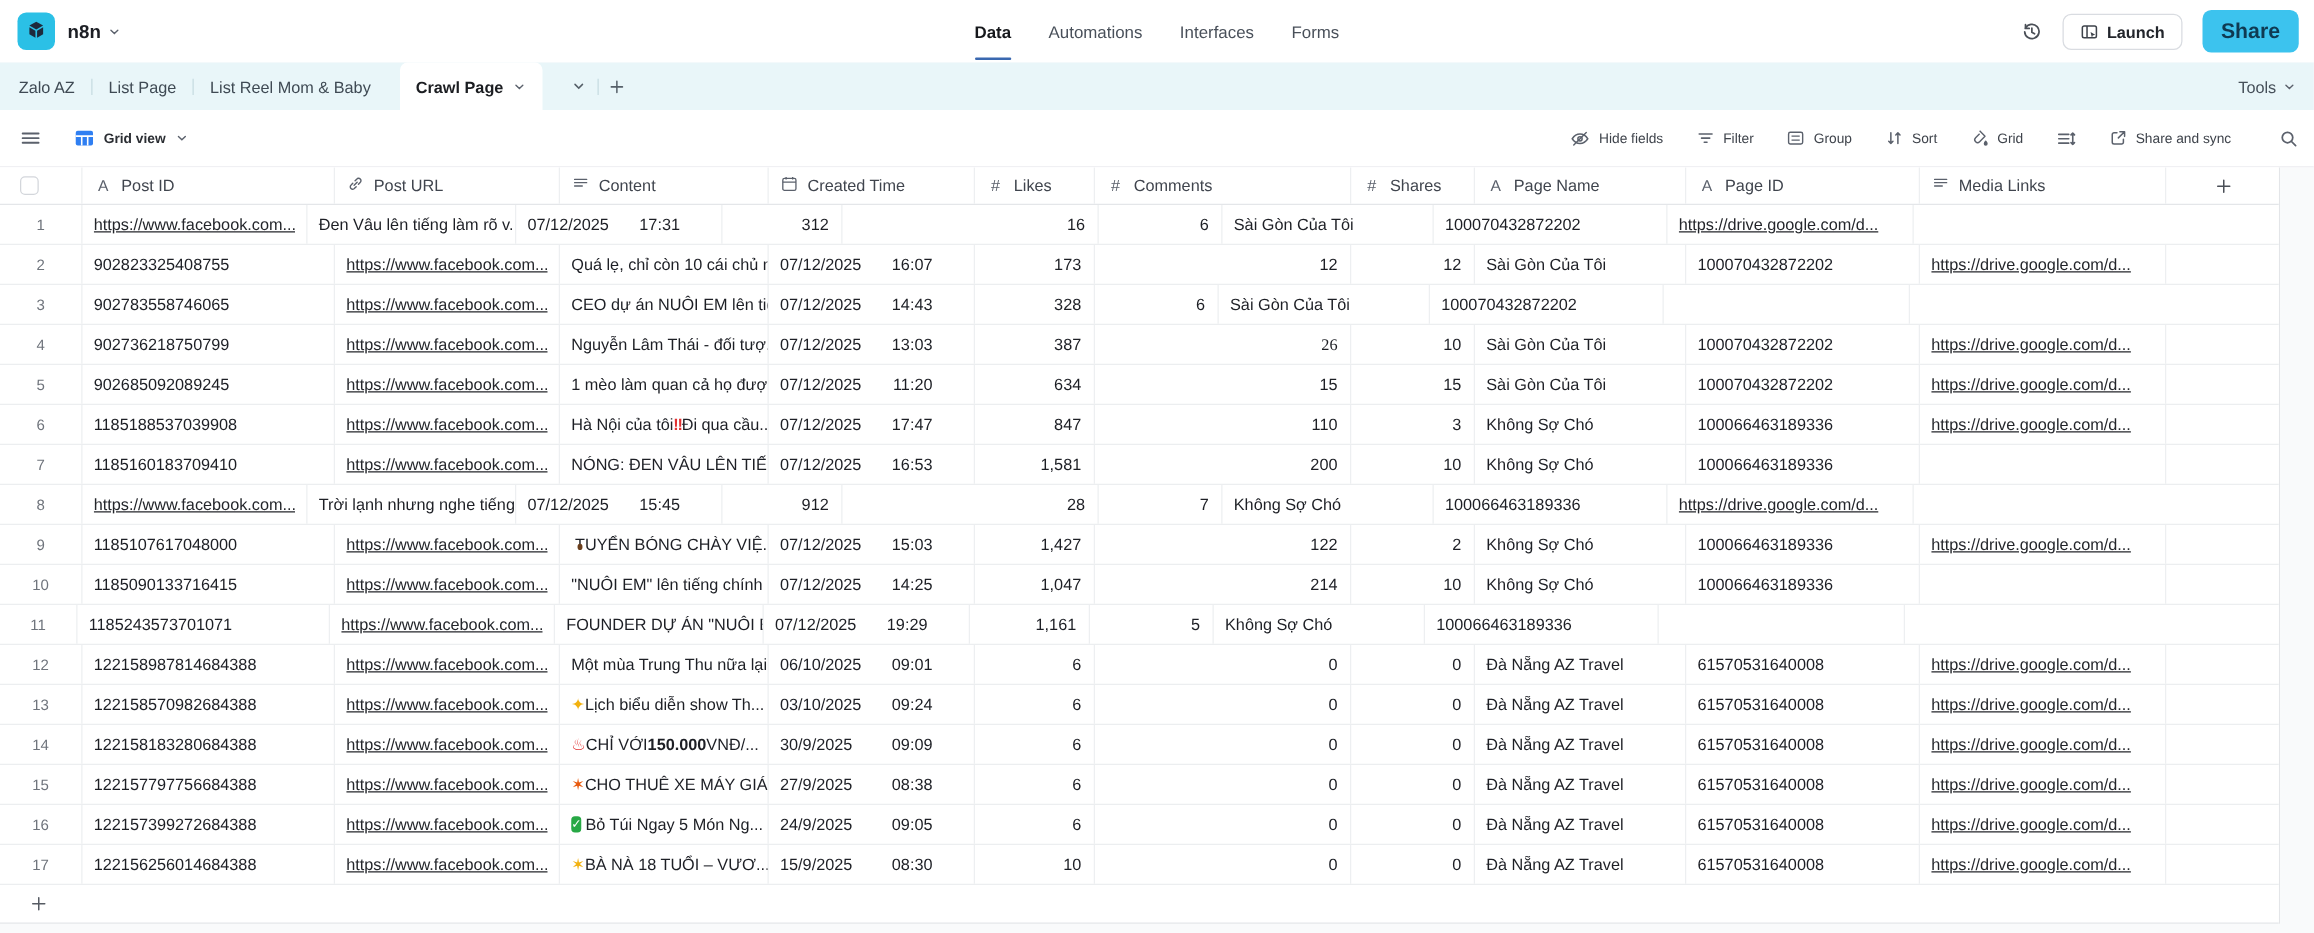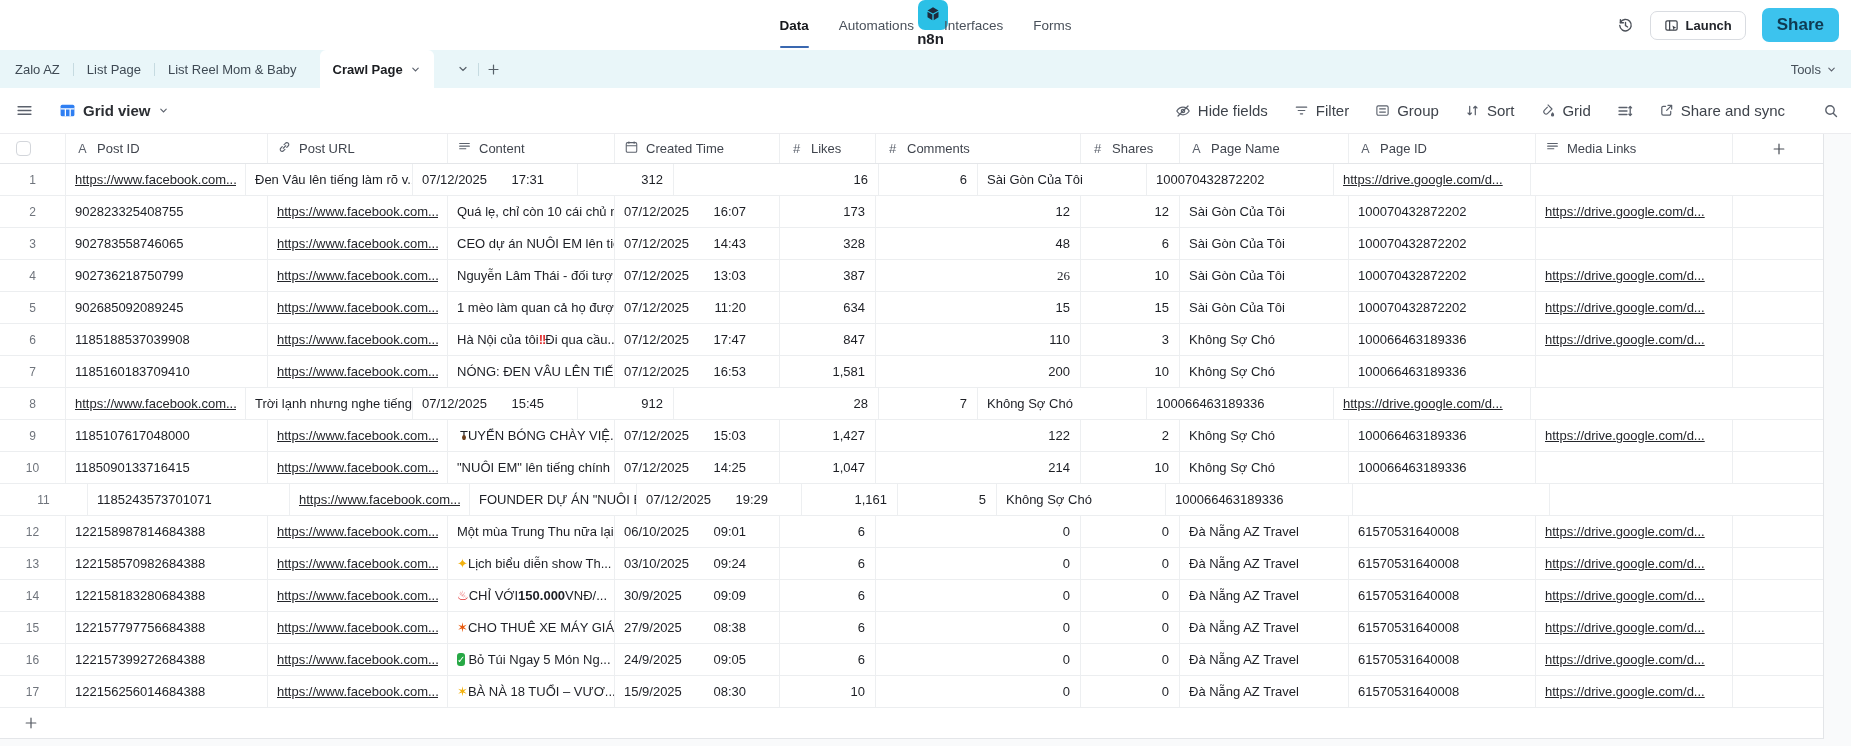--- a/index.html
+++ b/index.html
@@ -1,20 +1,20 @@
 <!DOCTYPE html>
 <html><head>
 <meta charset="utf-8">
 <style>
   * { box-sizing: border-box; margin: 0; padding: 0; }
   html,body { width:1851px; height:746px; overflow:hidden; background:#f9fafb;
     font-family:"Liberation Sans","DejaVu Sans",sans-serif; color:#1d1f25; }
 
   
-  .topbar { position:absolute; left:0; top:0; width:1851px; height:50px; background:#fff; display:flex; align-items:center;flex-direction:column; }
+  .topbar { position:absolute; left:0; top:0; width:1851px; height:50px; background:#fff; display:flex; align-items:center; }
   .logo { width:30px; height:30px; border-radius:7px; background:#2bc0e6; margin-left:14px; display:flex; align-items:center; justify-content:center; flex:0 0 auto; }
   .base-name { font-size:15px; font-weight:700; margin-left:10px; }
   .chev { display:inline-flex; margin-left:5px; }
   .topnav { position:absolute; left:0; right:0; top:0; height:50px; display:flex; justify-content:center; align-items:center; gap:30px; pointer-events:none; }
   .topnav .nav-item { pointer-events:auto; font-size:13.5px; color:#49505a; height:50px; display:flex; align-items:center; position:relative; cursor:pointer; }
   .topnav .nav-item.active { color:#16181c; font-weight:700; }
   .topnav .nav-item.active::after { content:""; position:absolute; left:0; right:0; bottom:2px; height:2.5px; background:#3a68b0; border-radius:2px; }
   .top-right { position:absolute; right:12px; top:0; height:50px; display:flex; align-items:center; gap:16px; }
   .btn-launch { display:flex; align-items:center; gap:7px; background:#fff; border:1px solid #d9dce1; border-radius:7px; padding:6px 13px; font-size:13px; font-weight:600; color:#22252b; cursor:pointer; }
   .btn-share { background:#3cc3ee; border:none; border-radius:7px; padding:7px 15px; font-size:17px; font-weight:700; color:#0f3a52; cursor:pointer; }
@@ -23,21 +23,21 @@
   .tabstrip { position:absolute; left:0; top:50px; width:1851px; height:38px; background:#e9f6f9; display:flex; align-items:center; }
   .ttab { font-size:13px; color:#3f4a54; padding:0 13px; height:38px; display:flex; align-items:center; cursor:pointer; white-space:nowrap; }
   .tsep { width:1px; height:13px; background:#c6dbe1; }
   .ttab.active { background:#fff; border-radius:6px 6px 0 0; font-weight:700; color:#1b1d21; gap:7px; padding:0 13px; }
   .tab-ctrl { width:30px; height:38px; display:flex; align-items:center; justify-content:center; cursor:pointer; color:#566069; }
   .tools { position:absolute; right:14px; top:0; height:38px; display:flex; align-items:center; gap:5px; font-size:13px; color:#46505a; cursor:pointer; }
 
   
   .toolbar { position:absolute; left:0; top:88px; width:1851px; height:46px; background:#fff; border-bottom:1px solid #ececef; display:flex; align-items:center; }
   .tb-left { display:flex; align-items:center; gap:20px; margin-left:16px; }
-  .tb-item { display:flex; align-items:center; gap:7px; font-size:15px; color:#3e434b; cursor:pointer; white-space:nowrap; }
+  .tb-item { display:flex; align-items:center; gap:7px; font-size:11px; color:#3e434b; cursor:pointer; white-space:nowrap; }
   .tb-right { position:absolute; right:66px; display:flex; align-items:center; gap:26px; }
   .tb-search { position:absolute; right:12px; cursor:pointer; display:flex; }
   .gv-label { font-weight:600; color:#2b2e33; }
 
   
   .gridwrap { position:absolute; left:0; top:134px; width:1851px; height:612px; background:#f9fafb; }
   .table { position:absolute; left:0; top:0; width:1824px; background:#fff; border-right:1px solid #e3e5e8; }
   .trow { display:flex; height:32px; border-bottom:1px solid #eceef0; background:#fff; }
   .trow.thead { height:30px; border-bottom:1px solid #e4e6e9; }
   .cell { border-right:1px solid #edeff1; padding:0 9px; display:flex; align-items:center; font-size:13px; color:#1d1f25; white-space:nowrap; overflow:hidden; flex:0 0 auto; }
@@ -347,21 +347,20 @@
         <div class="cell" style="width: 202px;">902783558746065</div>
         <div class="cell" style="width: 180px;">
           <a class="cl">https://www.facebook.com...</a>
         </div>
         <div class="cell" style="width: 167px;">CEO dự án NUÔI EM lên tiế...</div>
         <div class="cell timecell" style="width: 165px;">
           <span>07/12/2025</span>
           <span class="t">14:43</span>
         </div>
         <div class="cell num" style="width: 96px;">328</div>
-        <div class="cell num" style="width: 205px;">48</div>
         <div class="cell num" style="width: 99px;">6</div>
         <div class="cell" style="width: 169px;">Sài Gòn Của Tôi</div>
         <div class="cell" style="width: 187px;">100070432872202</div>
         <div class="cell" style="width: 197px;"></div>
         <div class="cell pluscol" style="width: 91px;"></div>
       </div>
       <div class="trow">
         <div class="cell rownum" style="width: 66px;">4</div>
         <div class="cell" style="width: 202px;">902736218750799</div>
         <div class="cell" style="width: 180px;">
@@ -497,21 +496,21 @@
         </div>
         <div class="cell num" style="width: 96px;">1,047</div>
         <div class="cell num" style="width: 205px;">214</div>
         <div class="cell num" style="width: 99px;">10</div>
         <div class="cell" style="width: 169px;">Không Sợ Chó</div>
         <div class="cell" style="width: 187px;">100066463189336</div>
         <div class="cell" style="width: 197px;"></div>
         <div class="cell pluscol" style="width: 91px;"></div>
       </div>
       <div class="trow">
-        <div class="cell rownum" style="width: 88px;">11</div>
+        <div class="cell rownum" style="width: 62px;">11</div>
         <div class="cell" style="width: 202px;">1185243573701071</div>
         <div class="cell" style="width: 180px;">
           <a class="cl">https://www.facebook.com...</a>
         </div>
         <div class="cell" style="width: 167px;">FOUNDER DỰ ÁN "NUÔI E...</div>
         <div class="cell timecell" style="width: 165px;">
           <span>07/12/2025</span>
           <span class="t">19:29</span>
         </div>
         <div class="cell num" style="width: 96px;">1,161</div>

